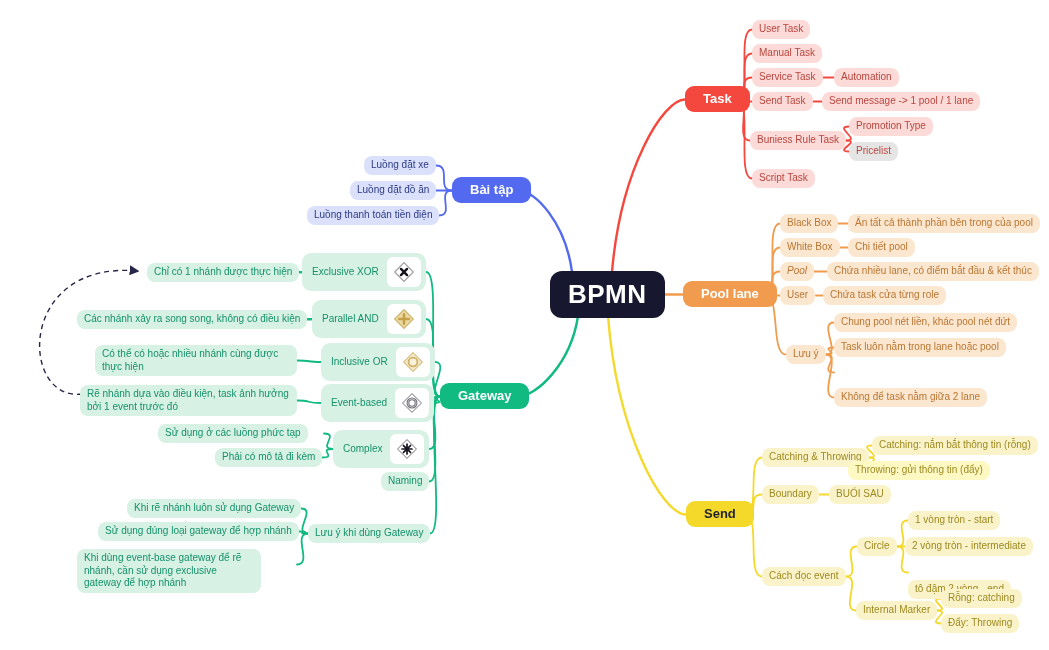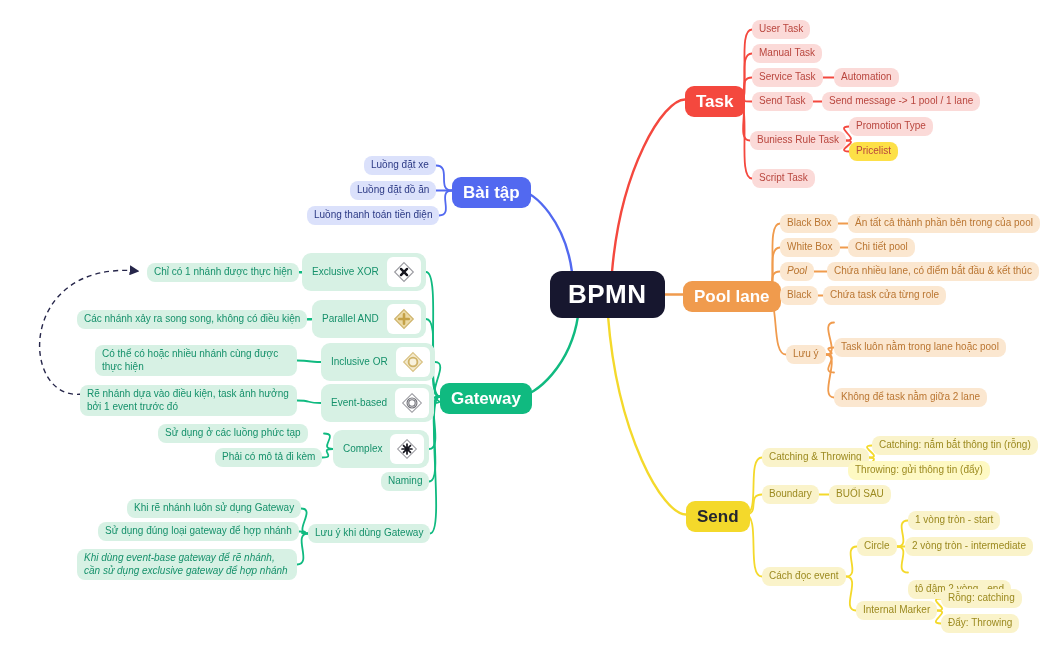--- a/index.html
+++ b/index.html
@@ -3,21 +3,21 @@
 <meta charset="utf-8">
 <style>
   html,body{margin:0;padding:0;background:#ffffff;}
   body{width:1049px;height:650px;overflow:hidden;font-family:"Liberation Sans",sans-serif;}
   #stage{position:relative;width:1049px;height:650px;background:#ffffff;}
   #edges{position:absolute;left:0;top:0;z-index:1;}
   .node{position:absolute;z-index:2;box-sizing:border-box;border-radius:8px;
         font-size:10px;line-height:1.25;padding:3px 7px;white-space:nowrap;}
   .node.wrap{white-space:normal;}
   .node.root{border-radius:12px;font-size:26px;font-weight:bold;padding:7px 18px;letter-spacing:.5px;}
-  .node.branch{border-radius:9px;font-size:17px;font-weight:bold;padding:5px 11px;}
+  .node.branch{border-radius:9px;font-size:13px;font-weight:bold;padding:5px 18px;}
   .node.icon{display:flex;align-items:center;gap:8px;border-radius:9px;padding:4px 5px 4px 10px;}
   .icon-tile{background:#ffffff;border-radius:6px;width:34px;height:30px;
              display:flex;align-items:center;justify-content:center;flex:0 0 auto;}
   .lbl{display:inline-block;}
 </style>
 </head>
 <body>
 
 <div id="stage">
   <svg id="edges" width="1049" height="650" viewBox="0 0 1049 650">
@@ -93,32 +93,33 @@
 <div class="node root" style="left: 550px; top: 271px; background: rgb(23, 23, 47); color: rgb(255, 255, 255);"><span class="lbl">BPMN</span></div>
     <div class="node branch" style="left: 685px; top: 86px; background: rgb(244, 72, 62); color: rgb(255, 255, 255);"><span class="lbl">Task</span></div>
     <div class="node pill" style="left: 752px; top: 20px; background: rgb(251, 218, 216); color: rgb(185, 70, 62);"><span class="lbl">User Task</span></div>
     <div class="node pill" style="left: 752px; top: 44px; background: rgb(251, 218, 216); color: rgb(185, 70, 62);"><span class="lbl">Manual Task</span></div>
     <div class="node pill" style="left: 752px; top: 68px; background: rgb(251, 218, 216); color: rgb(185, 70, 62);"><span class="lbl">Service Task</span></div>
     <div class="node pill" style="left: 834px; top: 68px; background: rgb(251, 218, 216); color: rgb(185, 70, 62);"><span class="lbl">Automation</span></div>
     <div class="node pill" style="left: 752px; top: 92px; background: rgb(251, 218, 216); color: rgb(185, 70, 62);"><span class="lbl">Send Task</span></div>
     <div class="node pill" style="left: 822px; top: 92px; background: rgb(251, 218, 216); color: rgb(185, 70, 62);"><span class="lbl">Send message -&gt; 1 pool / 1 lane</span></div>
     <div class="node pill" style="left: 750px; top: 131px; background: rgb(251, 218, 216); color: rgb(185, 70, 62);"><span class="lbl">Buniess Rule Task</span></div>
     <div class="node pill" style="left: 849px; top: 117px; background: rgb(251, 218, 216); color: rgb(185, 70, 62);"><span class="lbl">Promotion Type</span></div>
-    <div class="node pill" style="left: 849px; top: 142px; background: #fde047; color: rgb(185, 70, 62);"><span class="lbl">Pricelist</span></div>
+    <div class="node pill" style="left: 849px; top: 142px; background: #e5e5e5; color: rgb(185, 70, 62);"><span class="lbl">Pricelist</span></div>
     <div class="node pill" style="left: 752px; top: 169px; background: rgb(251, 218, 216); color: rgb(185, 70, 62);"><span class="lbl">Script Task</span></div>
     <div class="node branch" style="left: 683px; top: 281px; background: rgb(240, 155, 77); color: rgb(255, 255, 255);"><span class="lbl">Pool lane</span></div>
     <div class="node pill" style="left: 780px; top: 214px; background: rgb(251, 231, 208); color: rgb(186, 118, 50);"><span class="lbl">Black Box</span></div>
     <div class="node pill" style="left: 848px; top: 214px; background: rgb(251, 231, 208); color: rgb(186, 118, 50);"><span class="lbl">Ẩn tất cả thành phần bên trong của pool</span></div>
     <div class="node pill" style="left: 780px; top: 238px; background: rgb(251, 231, 208); color: rgb(186, 118, 50);"><span class="lbl">White Box</span></div>
     <div class="node pill" style="left: 848px; top: 238px; background: rgb(251, 231, 208); color: rgb(186, 118, 50);"><span class="lbl">Chi tiết pool</span></div>
     <div class="node pill" style="left: 780px; top: 262px; background: rgb(251, 231, 208); color: rgb(186, 118, 50); font-style: italic;"><span class="lbl">Pool</span></div>
     <div class="node pill" style="left: 827px; top: 262px; background: rgb(251, 231, 208); color: rgb(186, 118, 50);"><span class="lbl">Chứa nhiều lane, có điểm bắt đầu &amp; kết thúc</span></div>
-    <div class="node pill" style="left: 780px; top: 286px; background: rgb(251, 231, 208); color: rgb(186, 118, 50);"><span class="lbl">Black</span></div>
+    <div class="node pill" style="left: 780px; top: 286px; background: rgb(251, 231, 208); color: rgb(186, 118, 50);"><span class="lbl">User</span></div>
     <div class="node pill" style="left: 823px; top: 286px; background: rgb(251, 231, 208); color: rgb(186, 118, 50);"><span class="lbl">Chứa task cửa từng role</span></div>
     <div class="node pill" style="left: 786px; top: 345px; background: rgb(251, 231, 208); color: rgb(186, 118, 50);"><span class="lbl">Lưu ý</span></div>
+    <div class="node pill" style="left: 834px; top: 313px; background: rgb(251, 231, 208); color: rgb(186, 118, 50);"><span class="lbl">Chung pool nét liền, khác pool nét đứt</span></div>
     <div class="node pill" style="left: 834px; top: 338px; background: rgb(251, 231, 208); color: rgb(186, 118, 50);"><span class="lbl">Task luôn nằm trong lane hoặc pool</span></div>
     <div class="node pill" style="left: 834px; top: 388px; background: rgb(251, 231, 208); color: rgb(186, 118, 50);"><span class="lbl">Không để task nằm giữa 2 lane</span></div>
     <div class="node branch" style="left: 452px; top: 177px; background: rgb(82, 105, 240); color: rgb(255, 255, 255);"><span class="lbl">Bài tập</span></div>
     <div class="node pill" style="left: 364px; top: 156px; background: rgb(219, 225, 251); color: rgb(44, 58, 133);"><span class="lbl">Luồng đặt xe</span></div>
     <div class="node pill" style="left: 350px; top: 181px; background: rgb(219, 225, 251); color: rgb(44, 58, 133);"><span class="lbl">Luồng đặt đồ ăn</span></div>
     <div class="node pill" style="left: 307px; top: 206px; background: rgb(219, 225, 251); color: rgb(44, 58, 133);"><span class="lbl">Luồng thanh toán tiền điện</span></div>
     <div class="node branch" style="left: 440px; top: 383px; background: rgb(16, 186, 128); color: rgb(255, 255, 255);"><span class="lbl">Gateway</span></div>
     <div class="node icon" style="left: 302px; top: 253px; background: rgb(215, 241, 228); color: rgb(22, 145, 107);">
       <span class="lbl">Exclusive XOR</span>
       <span class="icon-tile">
@@ -168,21 +169,21 @@
     <div class="node pill" style="left: 381px; top: 472px; background: rgb(215, 241, 228); color: rgb(22, 145, 107);"><span class="lbl">Naming</span></div>
     <div class="node pill" style="left: 308px; top: 524px; background: rgb(215, 241, 228); color: rgb(22, 145, 107);"><span class="lbl">Lưu ý khi dùng Gateway</span></div>
     <div class="node pill" style="left: 147px; top: 263px; background: rgb(215, 241, 228); color: rgb(22, 145, 107);"><span class="lbl">Chỉ có 1 nhánh được thực hiện</span></div>
     <div class="node pill" style="left: 77px; top: 310px; background: rgb(215, 241, 228); color: rgb(22, 145, 107);"><span class="lbl">Các nhánh xảy ra song song, không có điều kiện</span></div>
     <div class="node pill wrap" style="left: 95px; top: 345px; width: 202px; background: rgb(215, 241, 228); color: rgb(22, 145, 107);"><span class="lbl">Có thể có hoặc nhiều nhánh cùng được thực hiện</span></div>
     <div class="node pill wrap" style="left: 80px; top: 385px; width: 217px; background: rgb(215, 241, 228); color: rgb(22, 145, 107);"><span class="lbl">Rẽ nhánh dựa vào điều kiện, task ảnh hưởng bởi 1 event trước đó</span></div>
     <div class="node pill" style="left: 158px; top: 424px; background: rgb(215, 241, 228); color: rgb(22, 145, 107);"><span class="lbl">Sử dụng ở các luồng phức tạp</span></div>
     <div class="node pill" style="left: 215px; top: 448px; background: rgb(215, 241, 228); color: rgb(22, 145, 107);"><span class="lbl">Phải có mô tả đi kèm</span></div>
     <div class="node pill" style="left: 127px; top: 499px; background: rgb(215, 241, 228); color: rgb(22, 145, 107);"><span class="lbl">Khi rẽ nhánh luôn sử dụng Gateway</span></div>
     <div class="node pill" style="left: 98px; top: 522px; background: rgb(215, 241, 228); color: rgb(22, 145, 107);"><span class="lbl">Sử dụng đúng loại gateway để hợp nhánh</span></div>
-    <div class="node pill wrap" style="left: 77px; top: 549px; width: 220px; background: rgb(215, 241, 228); color: rgb(22, 145, 107); font-style: italic;"><span class="lbl">Khi dùng event-base gateway để rẽ nhánh, cần sử dụng exclusive gateway để hợp nhánh</span></div>
+    <div class="node pill wrap" style="left: 77px; top: 549px; width: 184px; background: rgb(215, 241, 228); color: rgb(22, 145, 107);"><span class="lbl">Khi dùng event-base gateway để rẽ nhánh, cần sử dụng exclusive gateway để hợp nhánh</span></div>
     <div class="node branch" style="left: 686px; top: 501px; background: rgb(244, 217, 43); color: rgb(35, 37, 47);"><span class="lbl">Send</span></div>
     <div class="node pill" style="left: 762px; top: 448px; background: rgb(250, 243, 202); color: rgb(156, 138, 32);"><span class="lbl">Catching &amp; Throwing</span></div>
     <div class="node pill" style="left: 872px; top: 436px; background: rgb(250, 243, 202); color: rgb(156, 138, 32);"><span class="lbl">Catching: nắm bắt thông tin (rỗng)</span></div>
     <div class="node pill" style="left: 848px; top: 461px; background: #fef9c3; color: rgb(156, 138, 32); text-align: center;"><span class="lbl">Throwing: gửi thông tin (đẩy)</span></div>
     <div class="node pill" style="left: 762px; top: 485px; background: rgb(250, 243, 202); color: rgb(156, 138, 32);"><span class="lbl">Boundary</span></div>
     <div class="node pill" style="left: 829px; top: 485px; background: rgb(250, 243, 202); color: rgb(156, 138, 32);"><span class="lbl">BUỔI SAU</span></div>
     <div class="node pill" style="left: 762px; top: 567px; background: rgb(250, 243, 202); color: rgb(156, 138, 32);"><span class="lbl">Cách đọc event</span></div>
     <div class="node pill" style="left: 857px; top: 537px; background: rgb(250, 243, 202); color: rgb(156, 138, 32);"><span class="lbl">Circle</span></div>
     <div class="node pill" style="left: 908px; top: 511px; background: rgb(250, 243, 202); color: rgb(156, 138, 32);"><span class="lbl">1 vòng tròn - start</span></div>
     <div class="node pill" style="left: 905px; top: 537px; background: rgb(250, 243, 202); color: rgb(156, 138, 32);"><span class="lbl">2 vòng tròn - intermediate</span></div>

